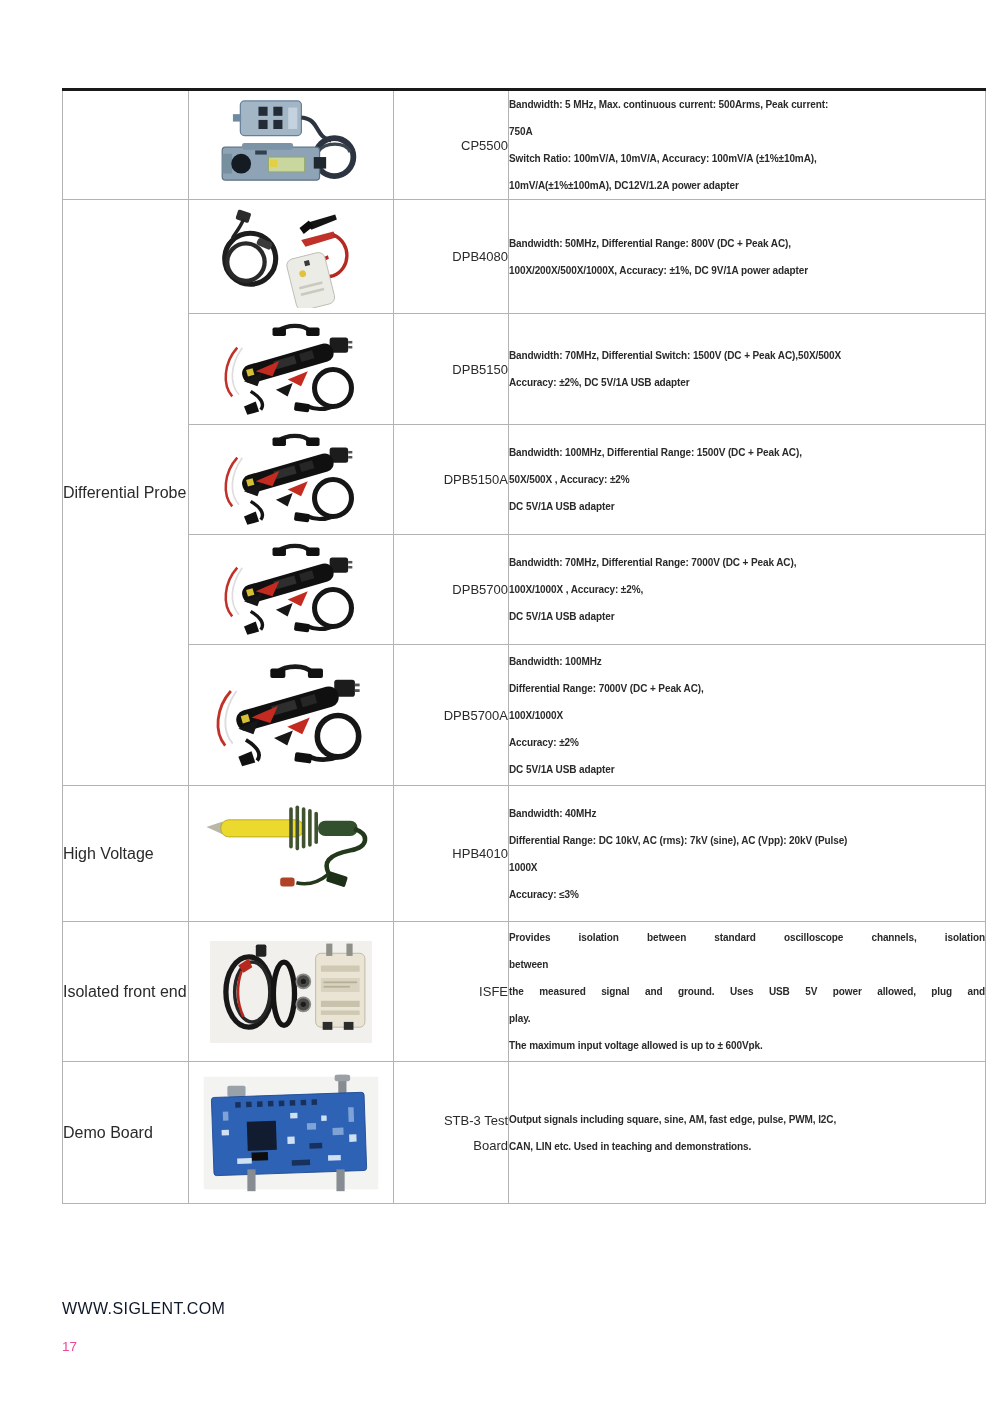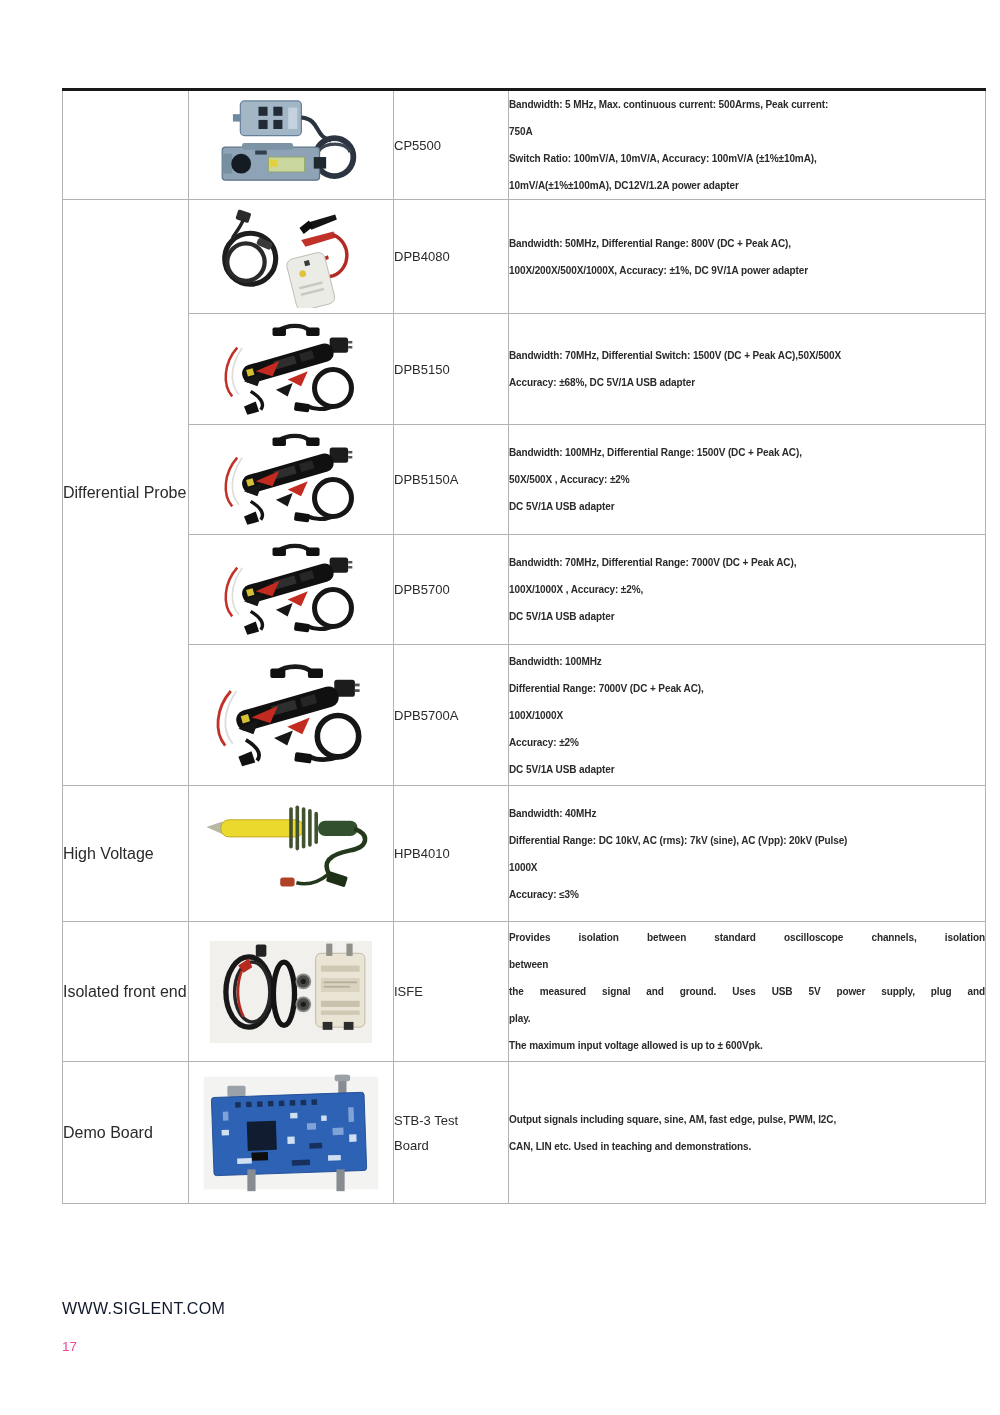--- a/index.html
+++ b/index.html
@@ -11,21 +11,21 @@
     position:absolute;left:62px;top:88px;width:923px;
     border-collapse:collapse;table-layout:fixed;
     border:1px solid #b3b3b3;
     border-top:3px solid #191919;
   }
   table.spec td{
     border:1px solid #b3b3b3;
     padding:0;vertical-align:middle;overflow:hidden;
   }
   td.cat{padding-left:8px;font-size:16px;line-height:17px;}
-  td.model{padding:0 4px 26px 9px;font-size:13px;line-height:25px;white-space:pre-line;}
+  td.model{padding:0 4px 26px 9px;font-size:13px;line-height:25px;white-space:pre-line;text-align:right;}
   td.imgcell{text-align:center;}
   td.imgcell svg{display:block;margin:0 auto;}
   td.desc{padding:0 8px 0 11px;font-size:10px;letter-spacing:-0.1px;font-weight:bold;}
   .line{line-height:27px;white-space:nowrap;}
   .line.stretch{white-space:normal;text-align:justify;text-align-last:justify;}
   .footer-url{position:absolute;left:62px;top:1300px;font-size:16px;color:#0f172a;letter-spacing:0.4px;}
   .page-number{position:absolute;left:62px;top:1339px;font-size:13.5px;color:#ec4899;}
 </style>
 </head>
 <body>
@@ -127,21 +127,21 @@
           <path d="M52,86 C62,92 70,100 64,108" stroke="#141414" stroke-width="4" fill="none"></path>
           <polygon points="44,104 58,98 62,110 48,114" fill="#101010"></polygon>
           <circle cx="150" cy="82" r="22" fill="none" stroke="#161616" stroke-width="6"></circle>
           <path d="M150,104 C140,108 128,108 120,104" stroke="#161616" stroke-width="5" fill="none"></path>
           <rect x="104" y="100" width="18" height="10" rx="2" fill="#101010" transform="rotate(8 113 105)"></rect>
         </svg>
       </td>
       <td class="model">DPB5150</td>
       <td class="desc">
         <div class="line">Bandwidth: 70MHz, Differential Switch: 1500V (DC + Peak AC),50X/500X</div>
-        <div class="line">Accuracy: ±68%, DC 5V/1A USB adapter</div>
+        <div class="line">Accuracy: ±2%, DC 5V/1A USB adapter</div>
       </td>
     </tr>
 
     <tr style="height:110px">
       <td class="imgcell">
         <svg width="168" height="101" viewBox="0 0 200 120">
           <path d="M85,14 C95,6 115,6 122,14" stroke="#1a1a1a" stroke-width="5" fill="none"></path>
           <rect x="78" y="10" width="16" height="10" rx="2" fill="#111111"></rect>
           <rect x="118" y="10" width="16" height="10" rx="2" fill="#111111"></rect>
           <rect x="146" y="22" width="22" height="18" rx="3" fill="#1c1c1c"></rect>
@@ -300,21 +300,21 @@
           <rect x="134" y="70" width="44" height="7" fill="#c8c2ad"></rect>
           <rect x="134" y="81" width="44" height="5" fill="#cfc9b4"></rect>
           <rect x="136" y="94" width="11" height="9" fill="#2c2c2c"></rect>
           <rect x="160" y="94" width="11" height="9" fill="#2c2c2c"></rect>
         </svg>
       </td>
       <td class="model">ISFE</td>
       <td class="desc">
         <div class="line stretch">Provides isolation between standard oscilloscope channels, isolation</div>
         <div class="line">between</div>
-        <div class="line stretch">the measured signal and ground. Uses USB 5V power supply, plug and</div>
+        <div class="line stretch">the measured signal and ground. Uses USB 5V power allowed, plug and</div>
         <div class="line">play.</div>
         <div class="line">The maximum input voltage allowed is up to ± 600Vpk.</div>
       </td>
     </tr>
 
     <tr style="height:142px">
       <td class="cat">Demo Board</td>
       <td class="imgcell">
         <svg width="182" height="120" viewBox="0 0 200 132">
           <rect x="4" y="4" width="192" height="124" fill="#f3f3f1"></rect>

